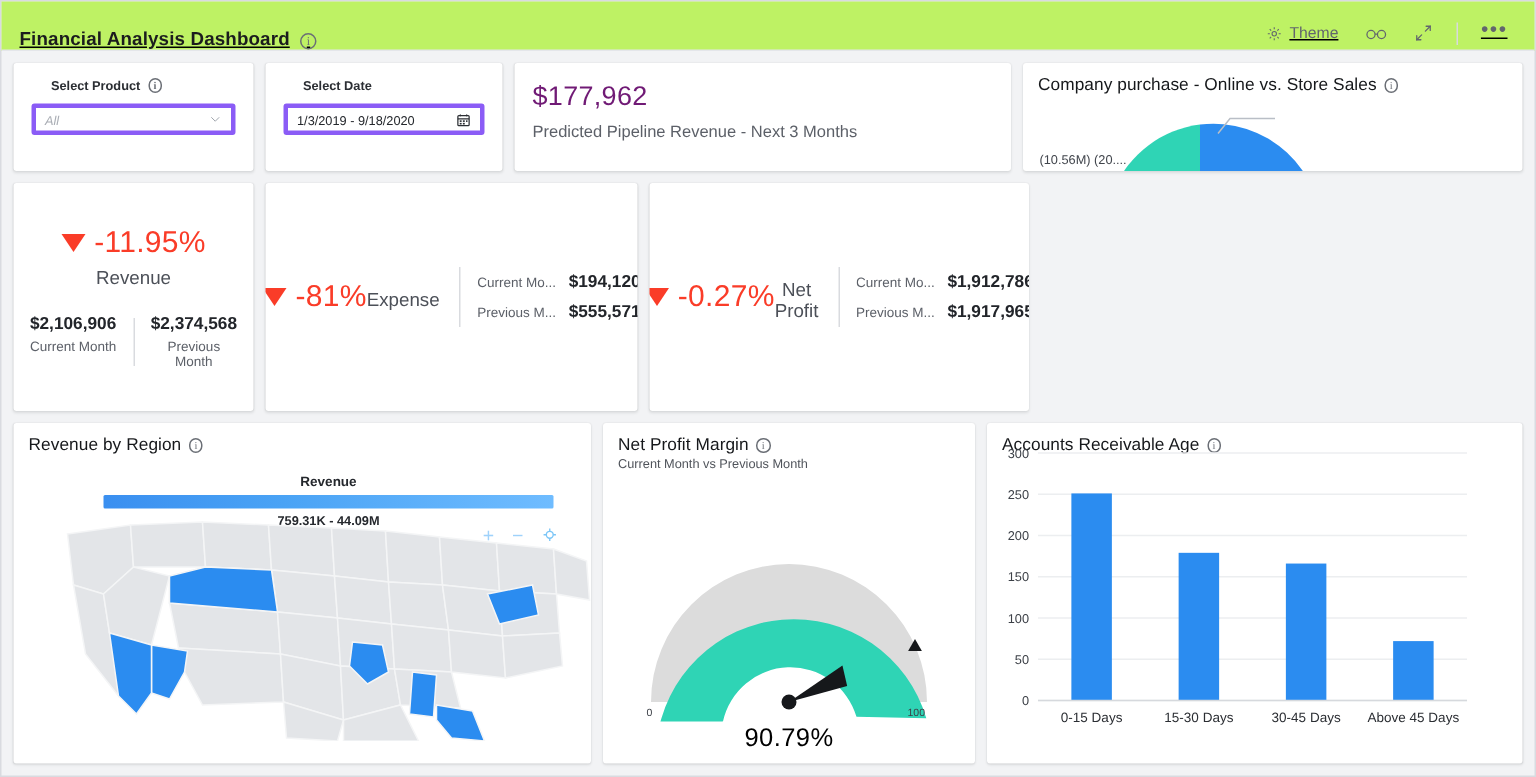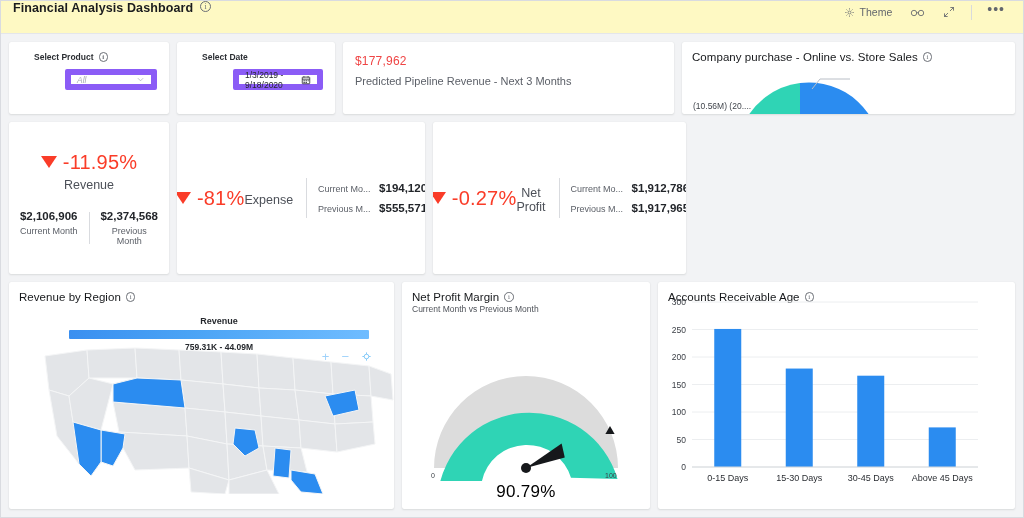--- a/index.html
+++ b/index.html
@@ -12,24 +12,25 @@
   #app {
     width: 1024px; height: 518px;
     background: #f2f3f5;
     border: 1px solid #d9dbe0;
     display: flex; flex-direction: column;
   }
 
   
   .titlebar {
     height: 33px; min-height: 33px;
-    background: #fef9c3;
+    background: #bef264;
     border-bottom: 1px solid #e4e6ea;
-    display: flex; align-items: flex-start;
+    display: flex; align-items: flex-end;
     padding: 0 10px 0 12px;
+    text-decoration: underline;
   }
   .title-text { font-size: 12.5px; font-weight: bold; color: #1b1c1e; letter-spacing: .1px; }
   .info-ico {
     display: inline-flex; align-items: center; justify-content: center;
     width: 11px; height: 11px; border-radius: 50%;
     border: 1px solid #6b6f76; color: #6b6f76;
     font-size: 8px; line-height: 1; font-family: "Liberation Serif", serif;
     margin-left: 7px; position: relative; top: 0px; flex: none;
   }
   .info-ico.sm { width: 9.5px; height: 9.5px; font-size: 7px; margin-left: 5px; }
@@ -59,32 +60,31 @@
   .card-sub { font-size: 8.5px; color: #4f535a; padding: 1px 0 0 10px; }
 
   
   .row1 { height: 72px; }
   .filter-card { padding: 10px 12px 0 12px; }
   .filter-label {
     display: flex; align-items: center;
     font-size: 8.5px; font-weight: bold; color: #2b2e33; margin-bottom: 7px; margin-left: 13px;
   }
   .filter-ctl {
-    height: 21px; border: 6px solid #8b5cf6; border-radius: 2px;
+    height: 21px; border: 3px solid #8b5cf6; border-radius: 2px;
     display: flex; align-items: center; padding: 0 6px;
     background: #fff;
-    margin-left: 44px;
   }
   .filter-ctl .val { flex: 1; font-size: 8.5px; color: #25282d; }
   .filter-ctl .ph { flex: 1; font-size: 8.5px; color: #a9adb4; font-style: italic; }
   .chev { width: 9px; height: 9px; }
   .cal { width: 10px; height: 10px; }
 
   .pipeline-card { padding: 12px 0 0 12px; }
-  .pipeline-val { font-size: 12px; color: #ef4444; letter-spacing: .2px; }
+  .pipeline-val { font-size: 18px; color: #701a75; letter-spacing: .2px; }
   .pipeline-lbl { font-size: 11px; color: #5c6068; margin-top: 7px; }
 
   
   .row2 { height: 152px; }
   .kpi-card { display: flex; align-items: center; justify-content: center; }
   .kpi-pct { display: flex; align-items: center; justify-content: flex-start; gap: 6px; }
   .tri-down {
     width: 0; height: 0;
     border-left: 8px solid transparent; border-right: 8px solid transparent;
     border-top: 12px solid #fa3c28;

